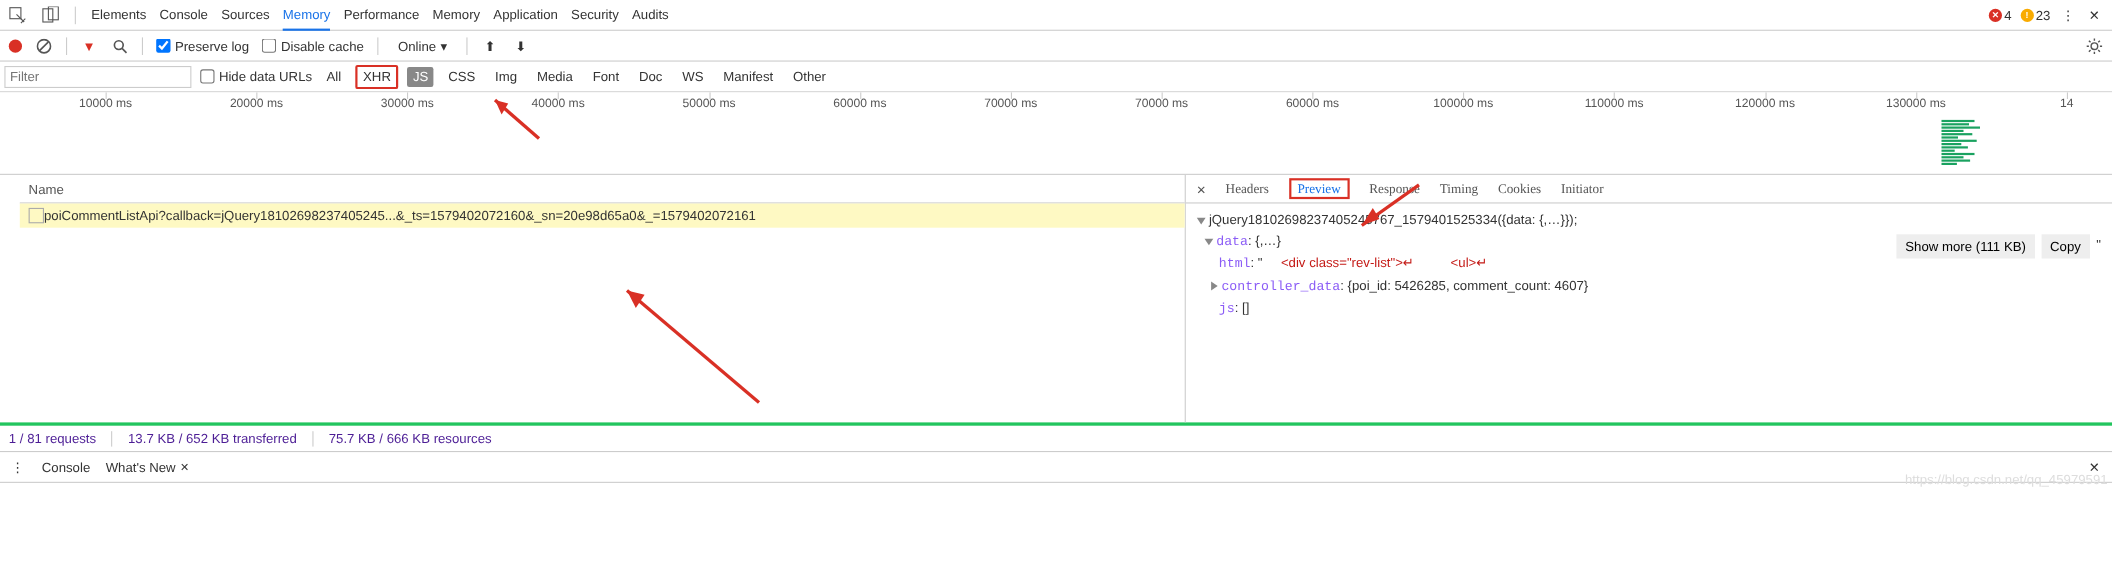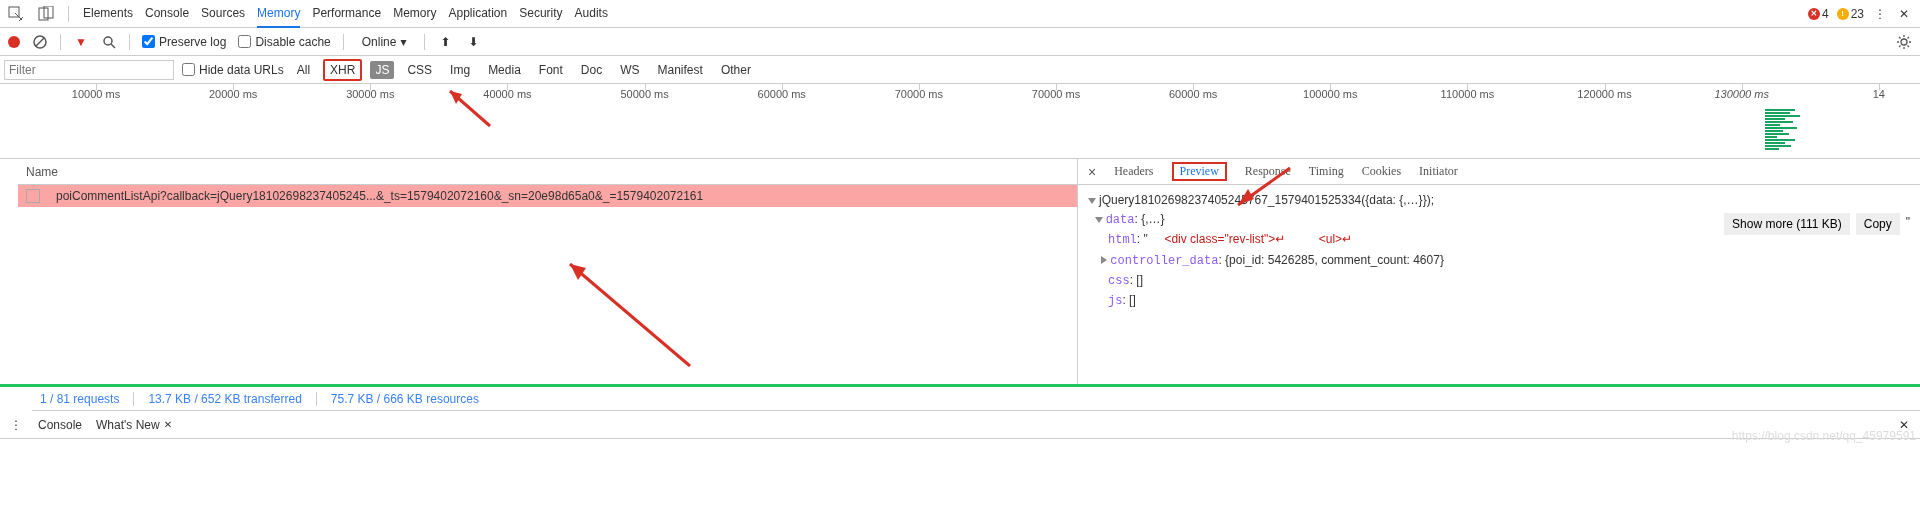--- a/index.html
+++ b/index.html
@@ -24,37 +24,37 @@
 .ft.boxed { border:2px solid #d93025; border-radius:2px; }
 .ft.sel { background:#888; color:#fff; border-radius:2px; }
 .timeline { height:75px; border-bottom:1px solid #ccc; position:relative; background:#fff; }
 .tick { position:absolute; top:4px; font-size:11px; color:#555; transform:translateX(-50%); }
 .tickline { position:absolute; top:0; width:1px; height:6px; background:#ccc; }
 .wf { position:absolute; top:25px; right:120px; display:flex; flex-direction:column; gap:1px; }
 .wf div { height:2px; background:#1aa260; }
 .panes { display:flex; height:228px; border-bottom:3px solid #22c55e;padding-left:18px; }
 .left { width:1060px; border-right:1px solid #ccc; display:flex; flex-direction:column; }
 .left-head { height:26px; border-bottom:1px solid #ccc; padding:0 8px; display:flex; align-items:center; color:#555; }
-.req-row { height:22px; display:flex; align-items:center; padding:0 8px; background:#fca5a5; cursor:pointer; gap:16px; }
+.req-row { height:22px; display:flex; align-items:center; padding:0 8px; background:#fef9c3; cursor:pointer; gap:0; }
 .file-icon { width:14px; height:14px; border:1px solid #aaa; display:inline-block; }
 .right { flex:1; display:flex; flex-direction:column; }
 .right-tabs { height:26px; border-bottom:1px solid #ccc; display:flex; align-items:center; gap:18px; padding:0 10px; }
 .rt { cursor:pointer; color:#555; padding:4px 0;font-family:Liberation Serif, serif; }
 .rt.active { color:#1a73e8; }
 .rt-wrap { border:2px solid #d93025; padding:0 6px; }
 .close-x { cursor:pointer; color:#555; font-size:14px; }
 .preview { padding:6px 10px; font-family:Consolas,monospace; font-size:12px; line-height:1.6; position:relative; }
 .tree-line { white-space:pre; }
 .k { color:#8b5cf6;font-family:Liberation Mono, monospace; }
 .s { color:#c41a16; }
 .tri { display:inline-block; width:0; height:0; border-left:4px solid transparent; border-right:4px solid transparent; border-top:6px solid #888; margin-right:3px; vertical-align:middle; }
 .tri.r { border-top:none; border-left:6px solid #888; border-right:none; border-bottom:4px solid transparent; border-top:4px solid transparent; }
 .btns { position:absolute; right:10px; top:28px; display:flex; gap:6px; }
 .btn { background:#eee; border:none; padding:4px 8px; cursor:pointer; font-size:12px; }
-.status { height:24px; display:flex; align-items:center; padding:0 8px; gap:14px; color:#3b82f6; border-bottom:1px solid #ccc;margin-left:32px; }
+.status { height:24px; display:flex; align-items:center; padding:0 8px; gap:14px; color:#4c1d95; border-bottom:1px solid #ccc; }
 .sep { width:1px; height:14px; background:#ccc; }
 .drawer { height:28px; display:flex; align-items:center; padding:0 8px; gap:14px; border-bottom:1px solid #ccc; }
 .drawer-tab { display:flex; align-items:center; gap:4px; }
 .drawer-x { font-size:10px; cursor:pointer; }
 .arrow { position:absolute; pointer-events:none; }
 svg { display:block; }
 .watermark { position:absolute; right:4px; bottom:80px; color:#ddd; font-size:12px; }
 </style>
 </head>
 <body>
@@ -178,21 +178,21 @@
       <span class="tick" style="left: 55%;">70000 ms</span>
       <span class="tickline" style="left: 55%;"></span>
       <span class="tick" style="left: 62.1429%;">60000 ms</span>
       <span class="tickline" style="left: 62.1429%;"></span>
       <span class="tick" style="left: 69.2857%;">100000 ms</span>
       <span class="tickline" style="left: 69.2857%;"></span>
       <span class="tick" style="left: 76.4286%;">110000 ms</span>
       <span class="tickline" style="left: 76.4286%;"></span>
       <span class="tick" style="left: 83.5714%;">120000 ms</span>
       <span class="tickline" style="left: 83.5714%;"></span>
-      <span class="tick" style="left: 90.7143%; font-style: italic;">130000 ms</span>
+      <span class="tick" style="left: 90.7143%;">130000 ms</span>
       <span class="tickline" style="left: 90.7143%;"></span>
       <span class="tick" style="left: 97.8571%;">14</span>
       <span class="tickline" style="left: 97.8571%;"></span>
     </div>
   <div class="wf">
     <div style="width:30px"></div>
       <div style="width:25px"></div>
       <div style="width:35px"></div>
       <div style="width:20px"></div>
     <div style="width:28px"></div>
@@ -224,21 +224,20 @@
       <span class="rt">Response</span>
       <span class="rt">Timing</span>
       <span class="rt">Cookies</span>
       <span class="rt">Initiator</span>
     </div>
     <div class="preview">
       <div class="tree-line"><span class="tri"></span><span>jQuery18102698237405245767_1579401525334({data: {,…}});</span></div>
       <div class="tree-line">  <span class="tri"></span><span class="k">data</span>: <span>{,…}</span></div>
       <div class="tree-line">      <span class="k">html</span>: <span>"</span>     <span class="s">&lt;div class="rev-list"&gt;↵</span>          <span class="s">&lt;ul&gt;↵</span></div>
       <div class="tree-line">    <span class="tri r"></span><span class="k">controller_data</span>: <span>{poi_id: 5426285, comment_count: 4607}</span></div>
-      <div class="tree-line">      <span class="k">css</span>: <span>[]</span></div>
       <div class="tree-line">      <span class="k">js</span>: <span>[]</span></div>
       <div class="btns">
         <button class="btn">Show more (111 KB)</button>
         <button class="btn">Copy</button>
         <span>"</span>
       </div>
     </div>
   </div>
 </div>
 

